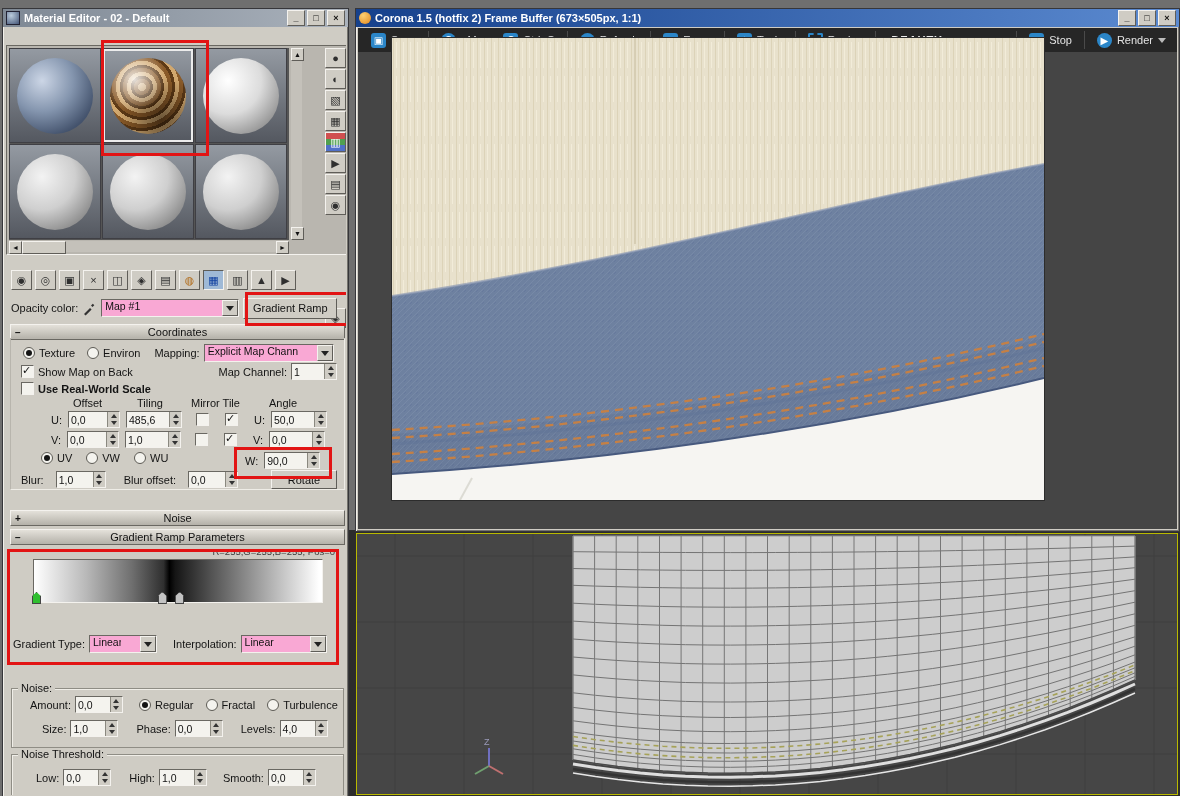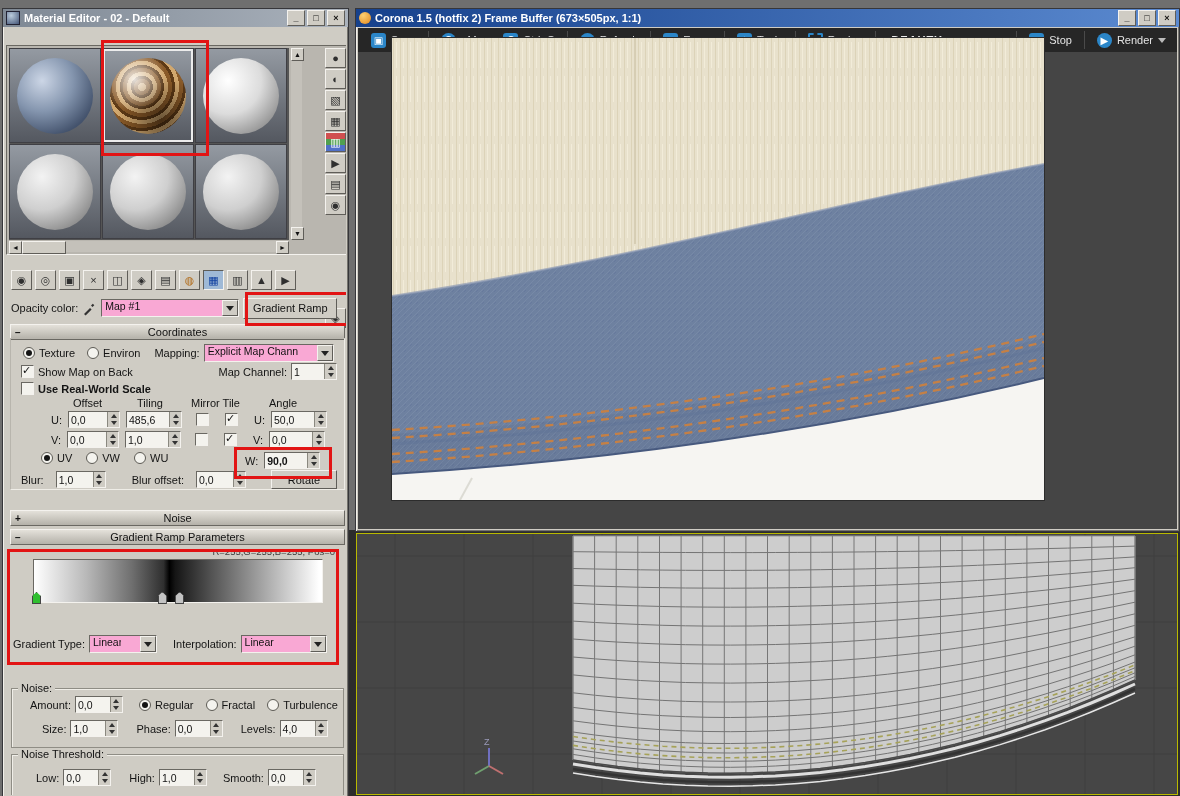--- a/index.html
+++ b/index.html
@@ -319,21 +319,21 @@
       <div class="row" style="left:30px;top:113px;gap:4px;">
         <span class="rb on"></span>
         <span class="lbl">UV</span>
         <span class="rb" style="margin-left:10px;"></span>
         <span class="lbl">VW</span>
         <span class="rb" style="margin-left:10px;"></span>
         <span class="lbl">WU</span>
       </div>
       <div class="row" style="left:234px;top:113px;gap:6px;">
         <span class="lbl">W:</span>
-        <div class="fld" style="width:54px;font-weight:bold;">
+        <div class="fld" style="width:54px;">
             <span class="v">90,0</span>
             <span class="spn">
               <i class="up">
                 <b></b>
               </i>
               <i class="dn">
                 <b></b>
               </i>
             </span>
           </div>
@@ -344,21 +344,21 @@
             <span class="v">1,0</span>
             <span class="spn">
               <i class="up">
                 <b></b>
               </i>
               <i class="dn">
                 <b></b>
               </i>
             </span>
           </div>
-        <span class="lbl" style="margin-left:14px;">Blur offset:</span>
+        <span class="lbl" style="margin-left:6px;">Blur offset:</span>
         <div class="fld" style="width:48px;">
             <span class="v">0,0</span>
             <span class="spn">
               <i class="up">
                 <b></b>
               </i>
               <i class="dn">
                 <b></b>
               </i>
             </span>

